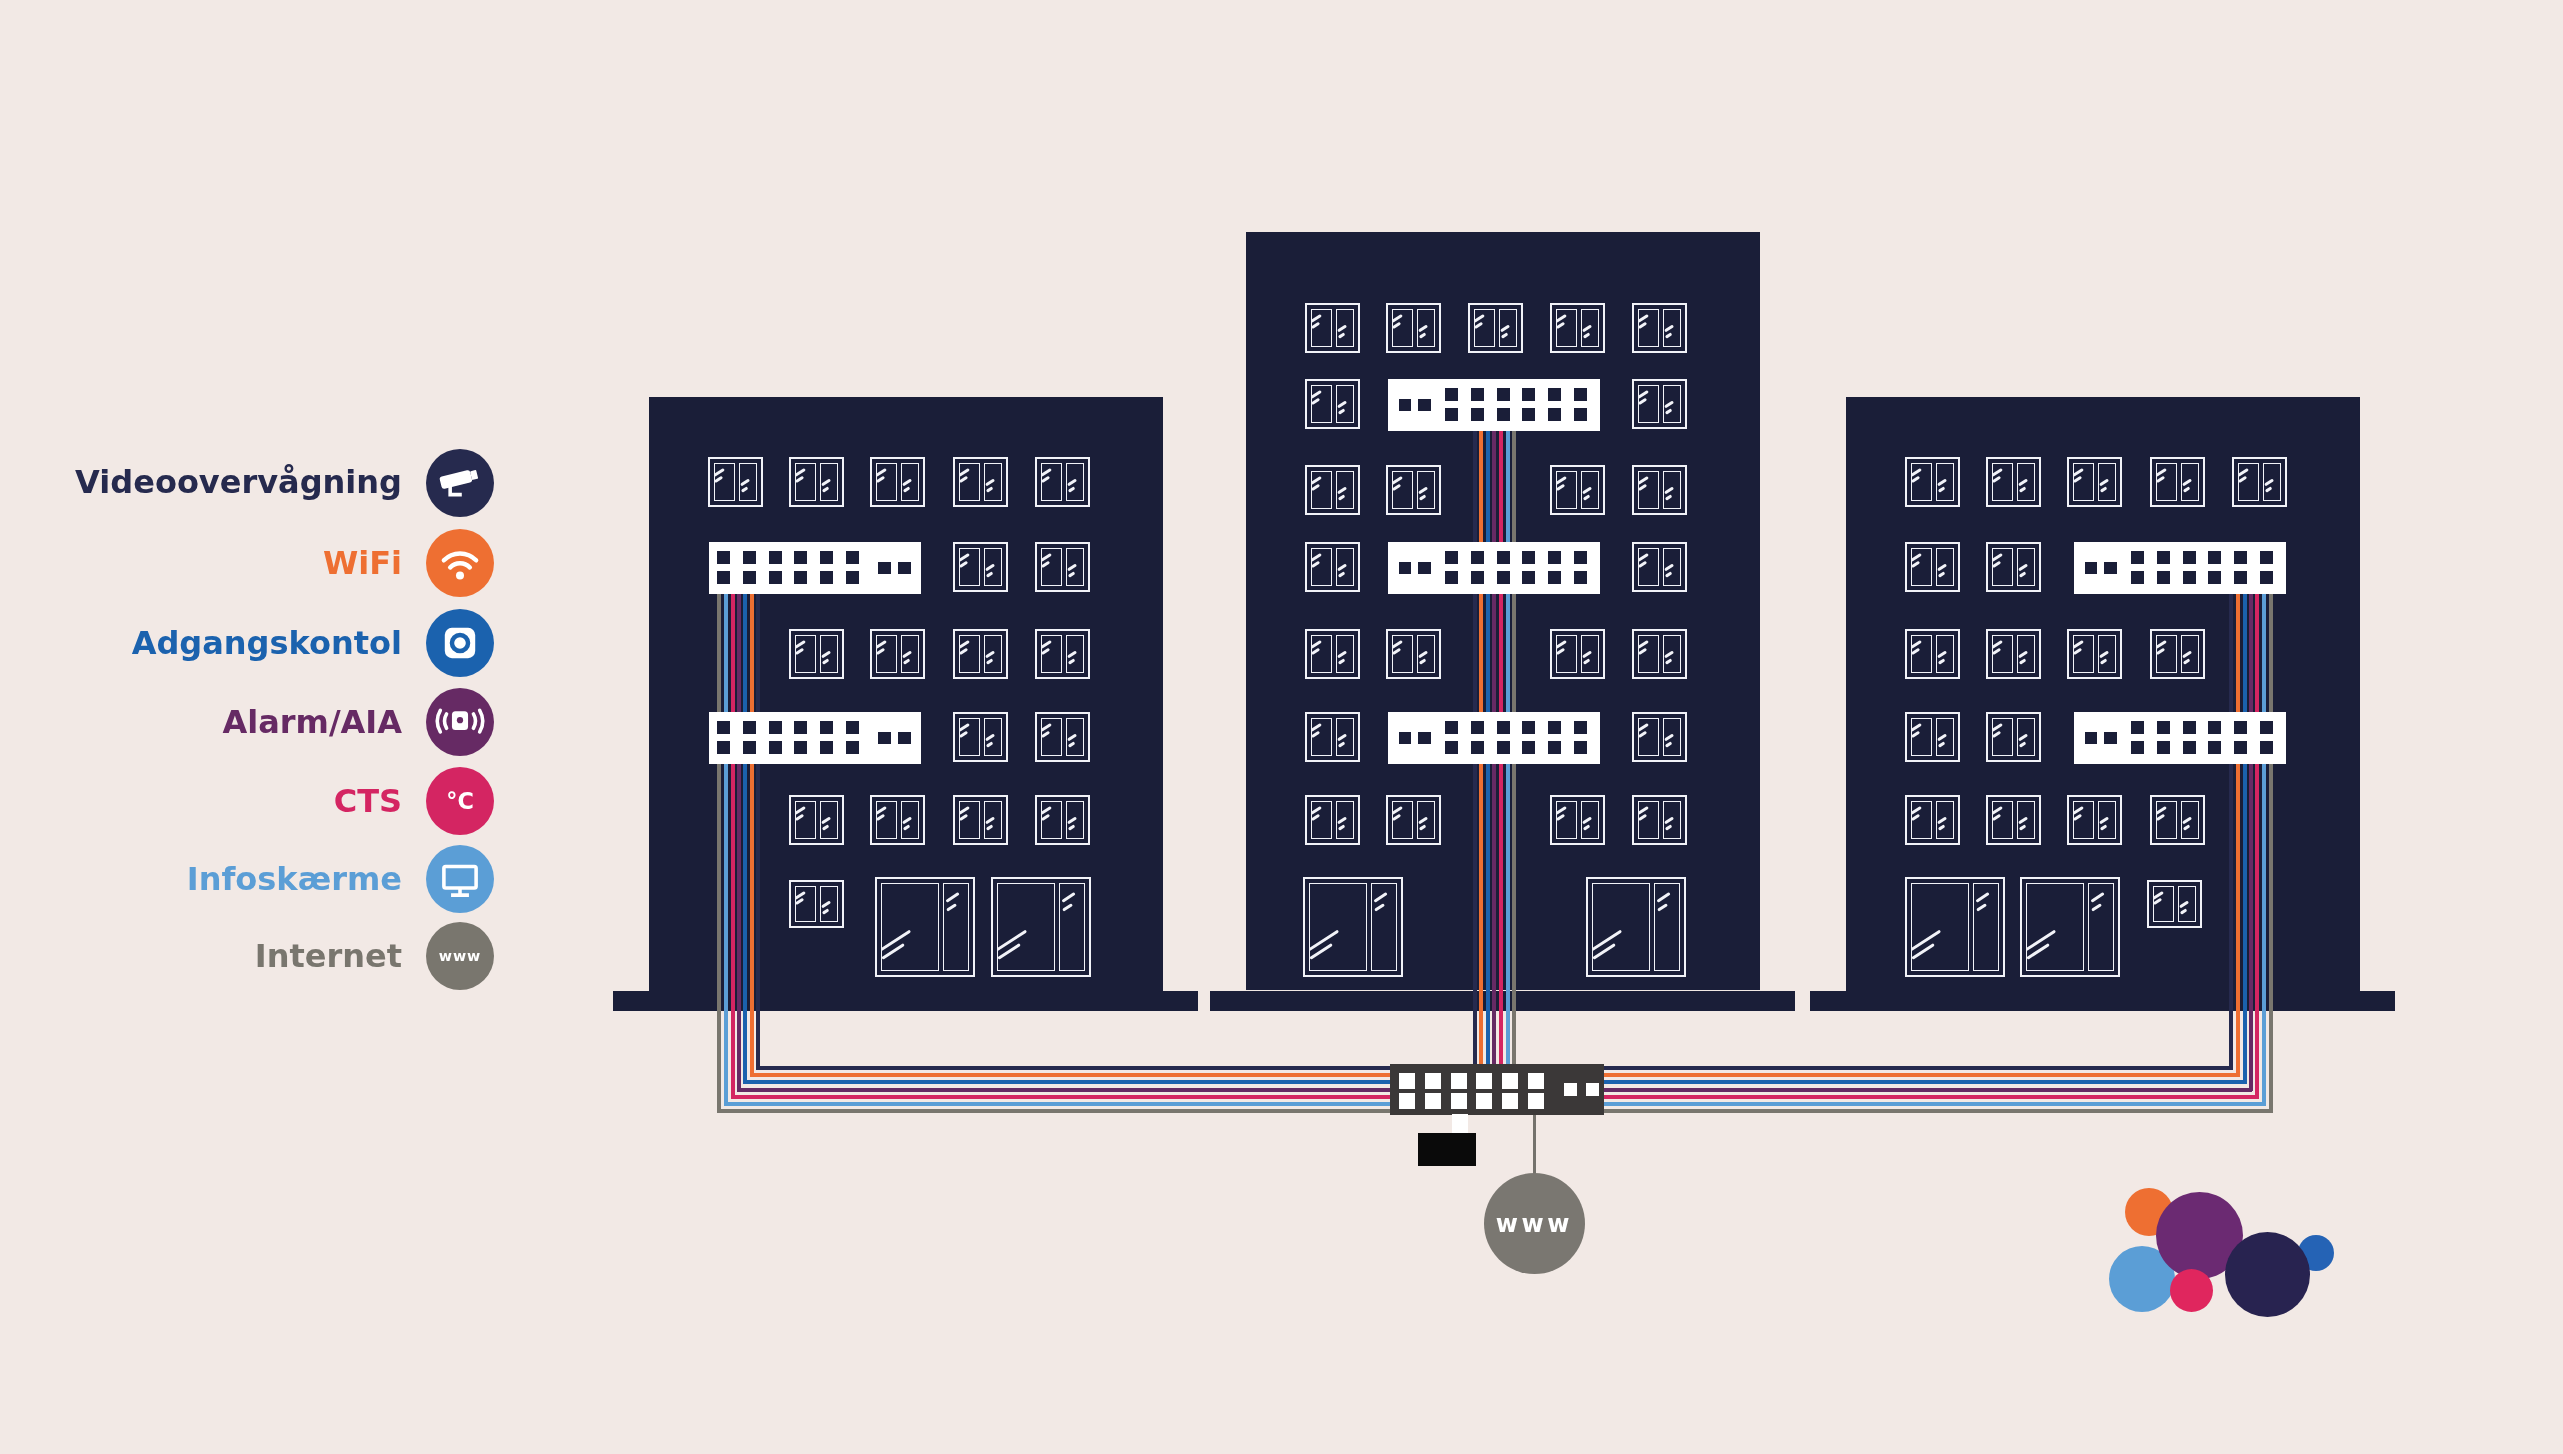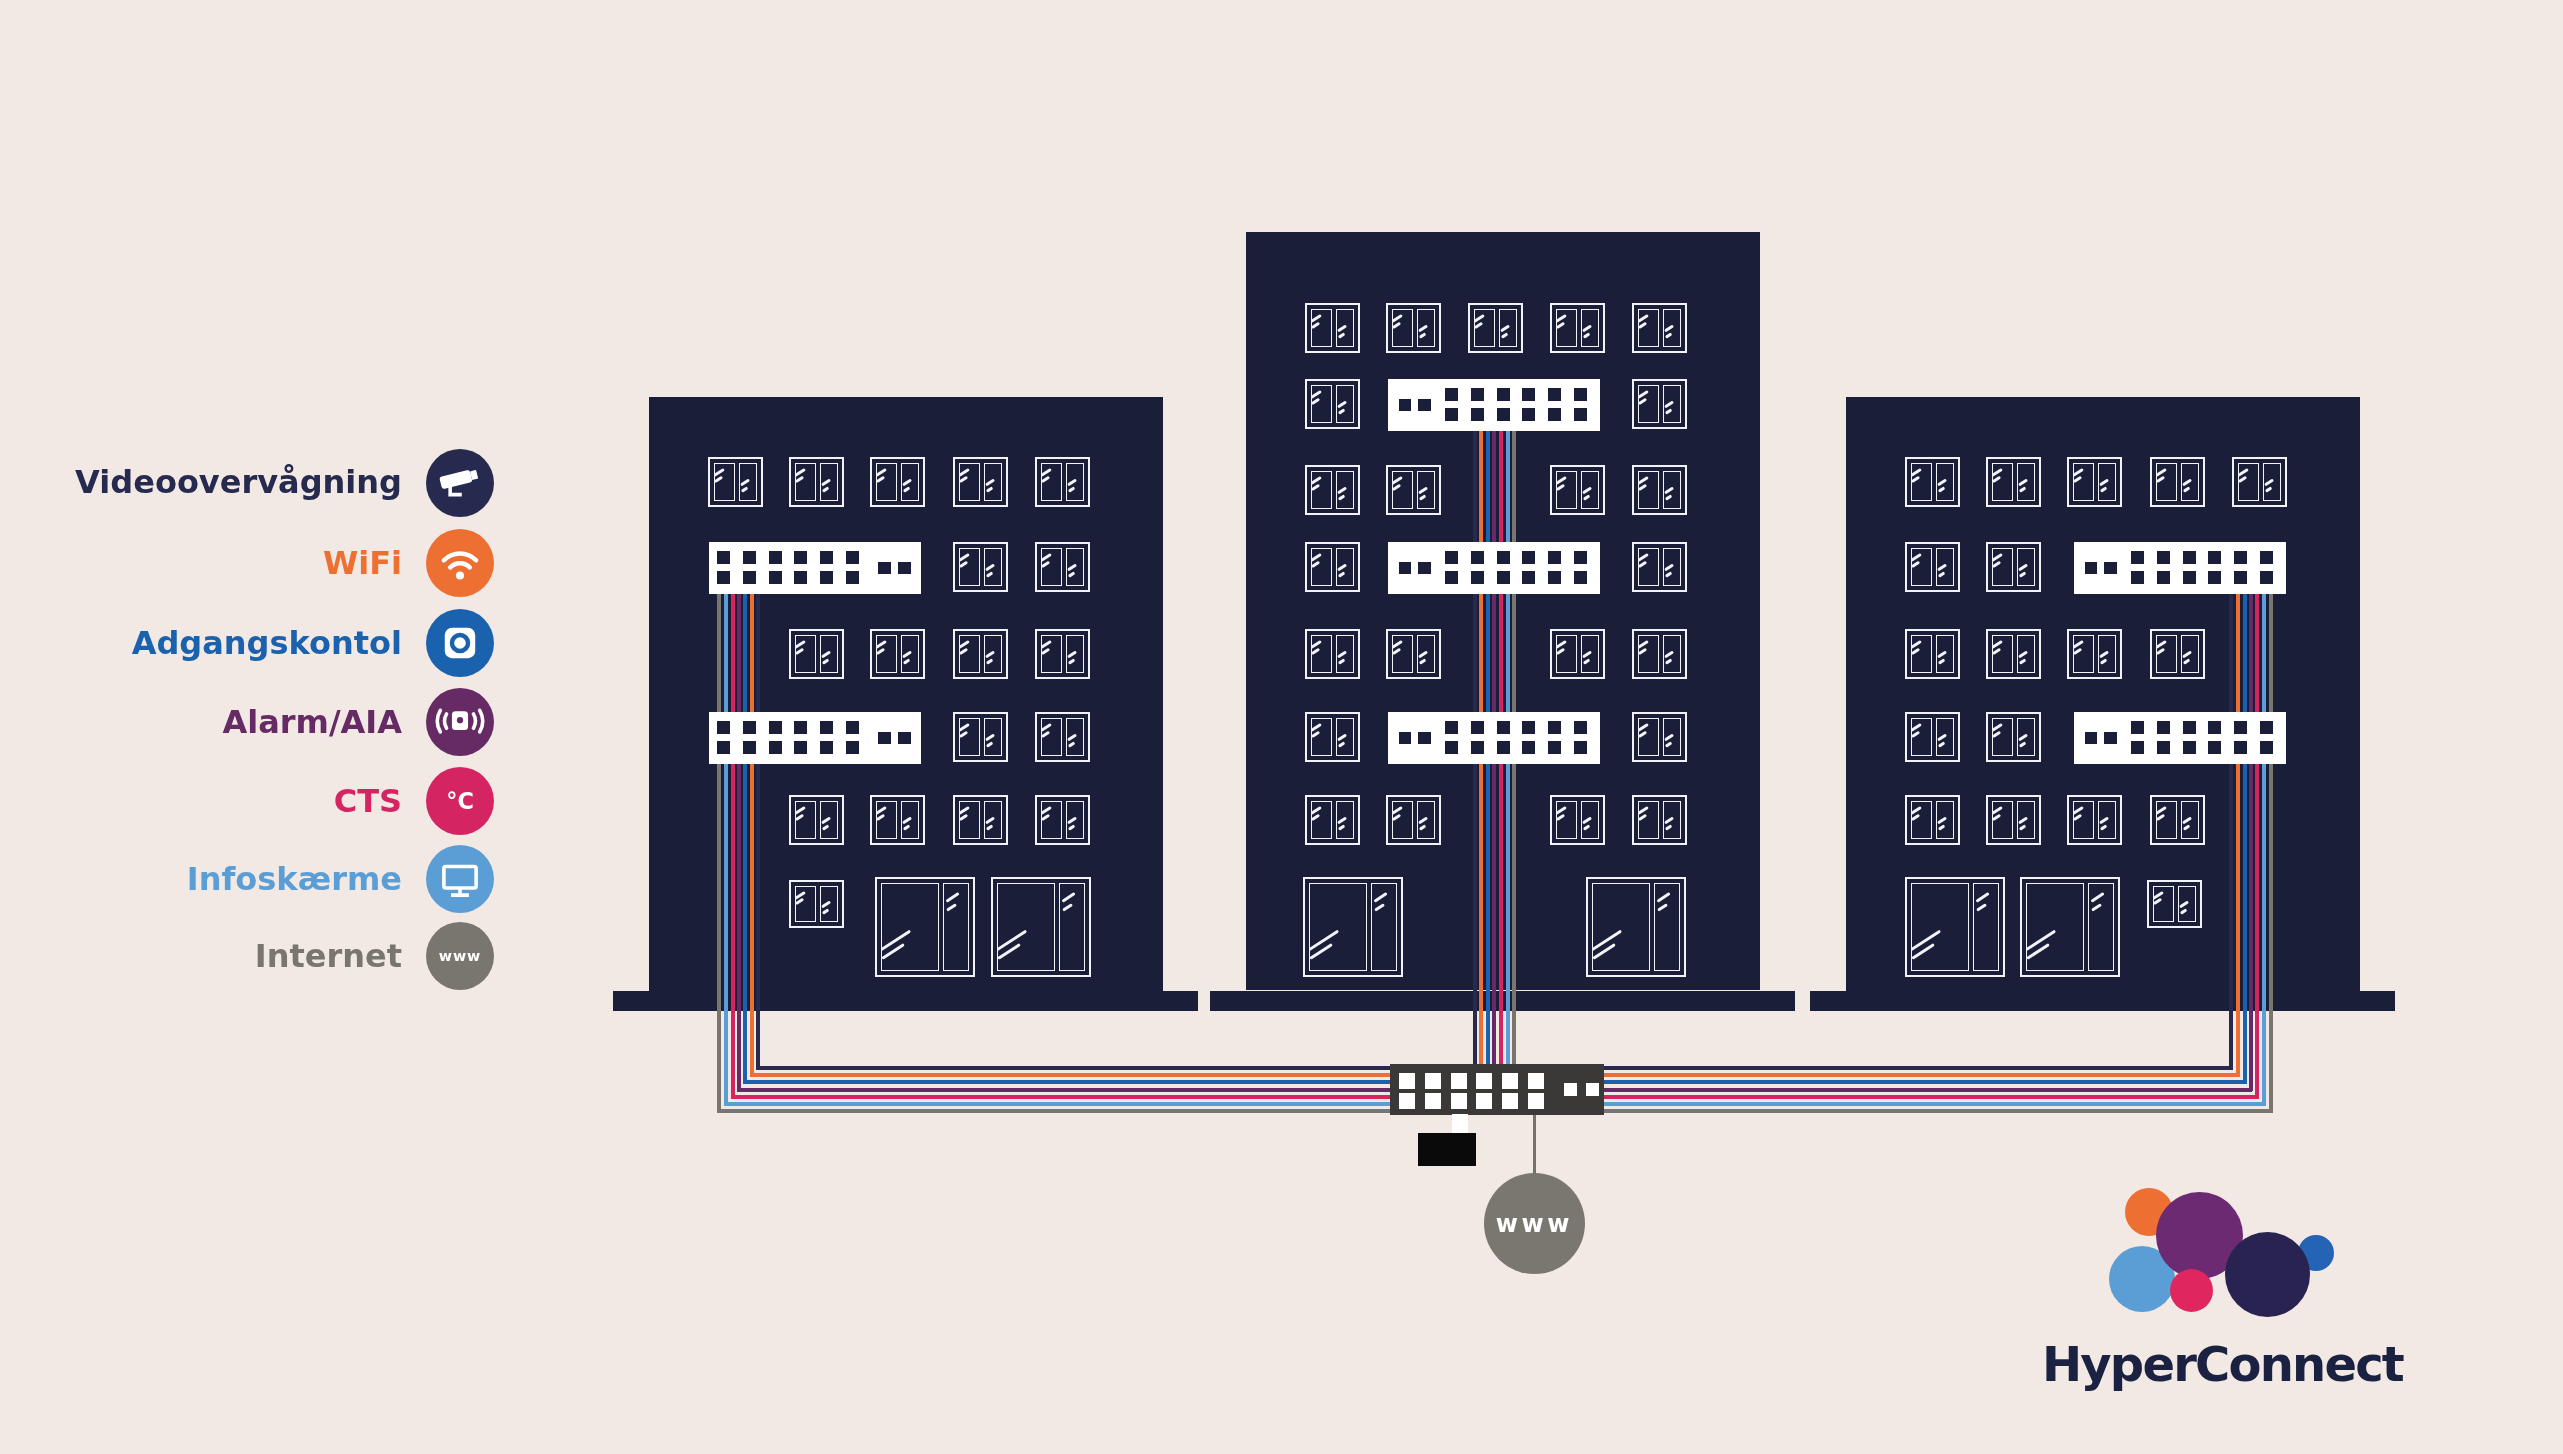--- a/index.html
+++ b/index.html
@@ -527,15 +527,14 @@
       <svg viewBox="0 0 76 76">
         <text x="38" y="44" text-anchor="middle" font-family="DejaVu Sans, sans-serif" font-size="16" font-weight="bold" letter-spacing="1" fill="#fff">www</text>
       </svg>
     </div>
     <div class="abs circle" style="left: 2125px; top: 1188px; width: 48px; height: 48px; background: rgb(238, 111, 50); z-index: 11;"></div>
     <div class="abs circle" style="left: 2109px; top: 1246px; width: 66px; height: 66px; background: rgb(91, 158, 214); z-index: 12;"></div>
     <div class="abs circle" style="left: 2156px; top: 1192px; width: 87px; height: 87px; background: rgb(107, 42, 114); z-index: 13;"></div>
     <div class="abs circle" style="left: 2170px; top: 1269px; width: 43px; height: 43px; background: rgb(224, 38, 94); z-index: 14;"></div>
     <div class="abs circle" style="left: 2298px; top: 1235px; width: 36px; height: 36px; background: rgb(37, 99, 181); z-index: 14;"></div>
     <div class="abs circle" style="left: 2225px; top: 1232px; width: 85px; height: 85px; background: rgb(40, 35, 80); z-index: 15;"></div>
-    <div class="abs logo-text" style="left: 2042px; top: 1333px; width: 356px; height: 62px; z-index: 20; color: rgb(27, 33, 64);">HyperConnect</div>
   </div>
 
 
 </body></html>

